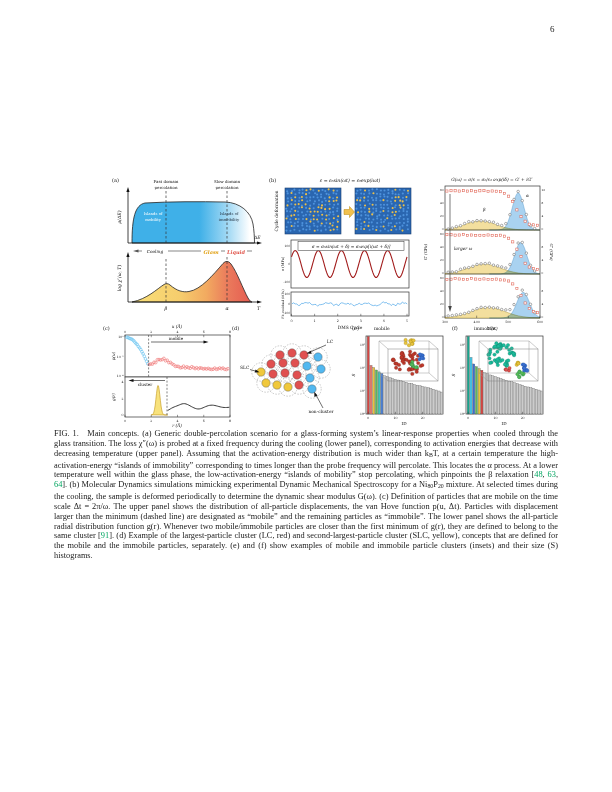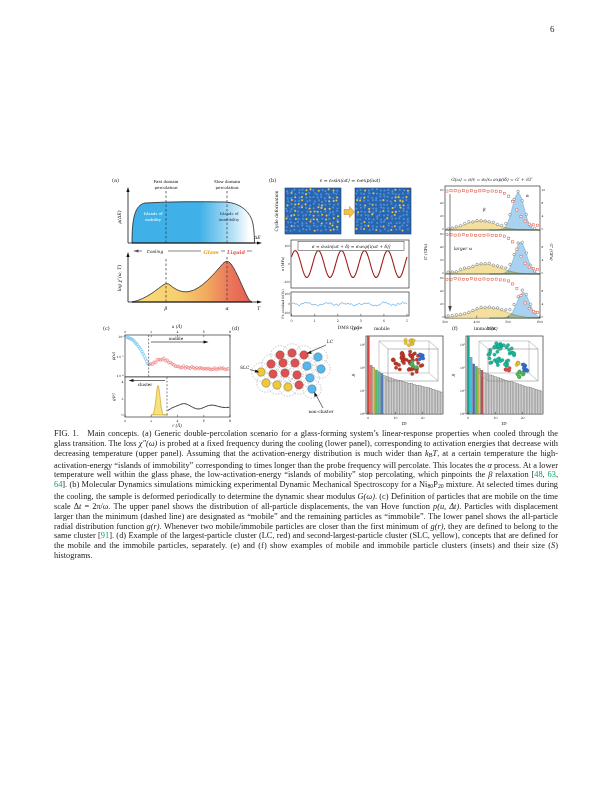--- a/index.html
+++ b/index.html
@@ -8,21 +8,21 @@
   .pageno{position:absolute;top:24px;left:550px;font-size:9px;color:#222;}
   .fig-abs{position:absolute;}
   svg text{font-family:"DejaVu Serif", serif;fill:#111;}
   .it{font-style:italic;}
   .wt{fill:#ffffff;}
   .dkt{fill:#2a3a4a;}
   .gold{fill:#e2a41c;font-weight:bold;font-style:italic;}
   .lred{fill:#e0544a;font-weight:bold;font-style:italic;}
   .caption{position:absolute;left:54px;top:429px;width:504px;
            font-size:8.35px;line-height:9.75px;text-align:justify;color:#1a1a1a;}
-  .caption .seg-i{font-style:italic;margin-top:24px;}
+  .caption .seg-i{margin-top:24px;}
   .caption .seg-cite{color:#00a560;}
   .caption .seg-sub{font-size:70%;vertical-align:-0.25em;}
 </style>
 </head>
 <body>
 
 <div class="page">
   <div class="pageno">6</div>
 
   <svg class="fig-abs" style="left:75px;top:172px" width="190" height="150" viewBox="0 0 190 150">

